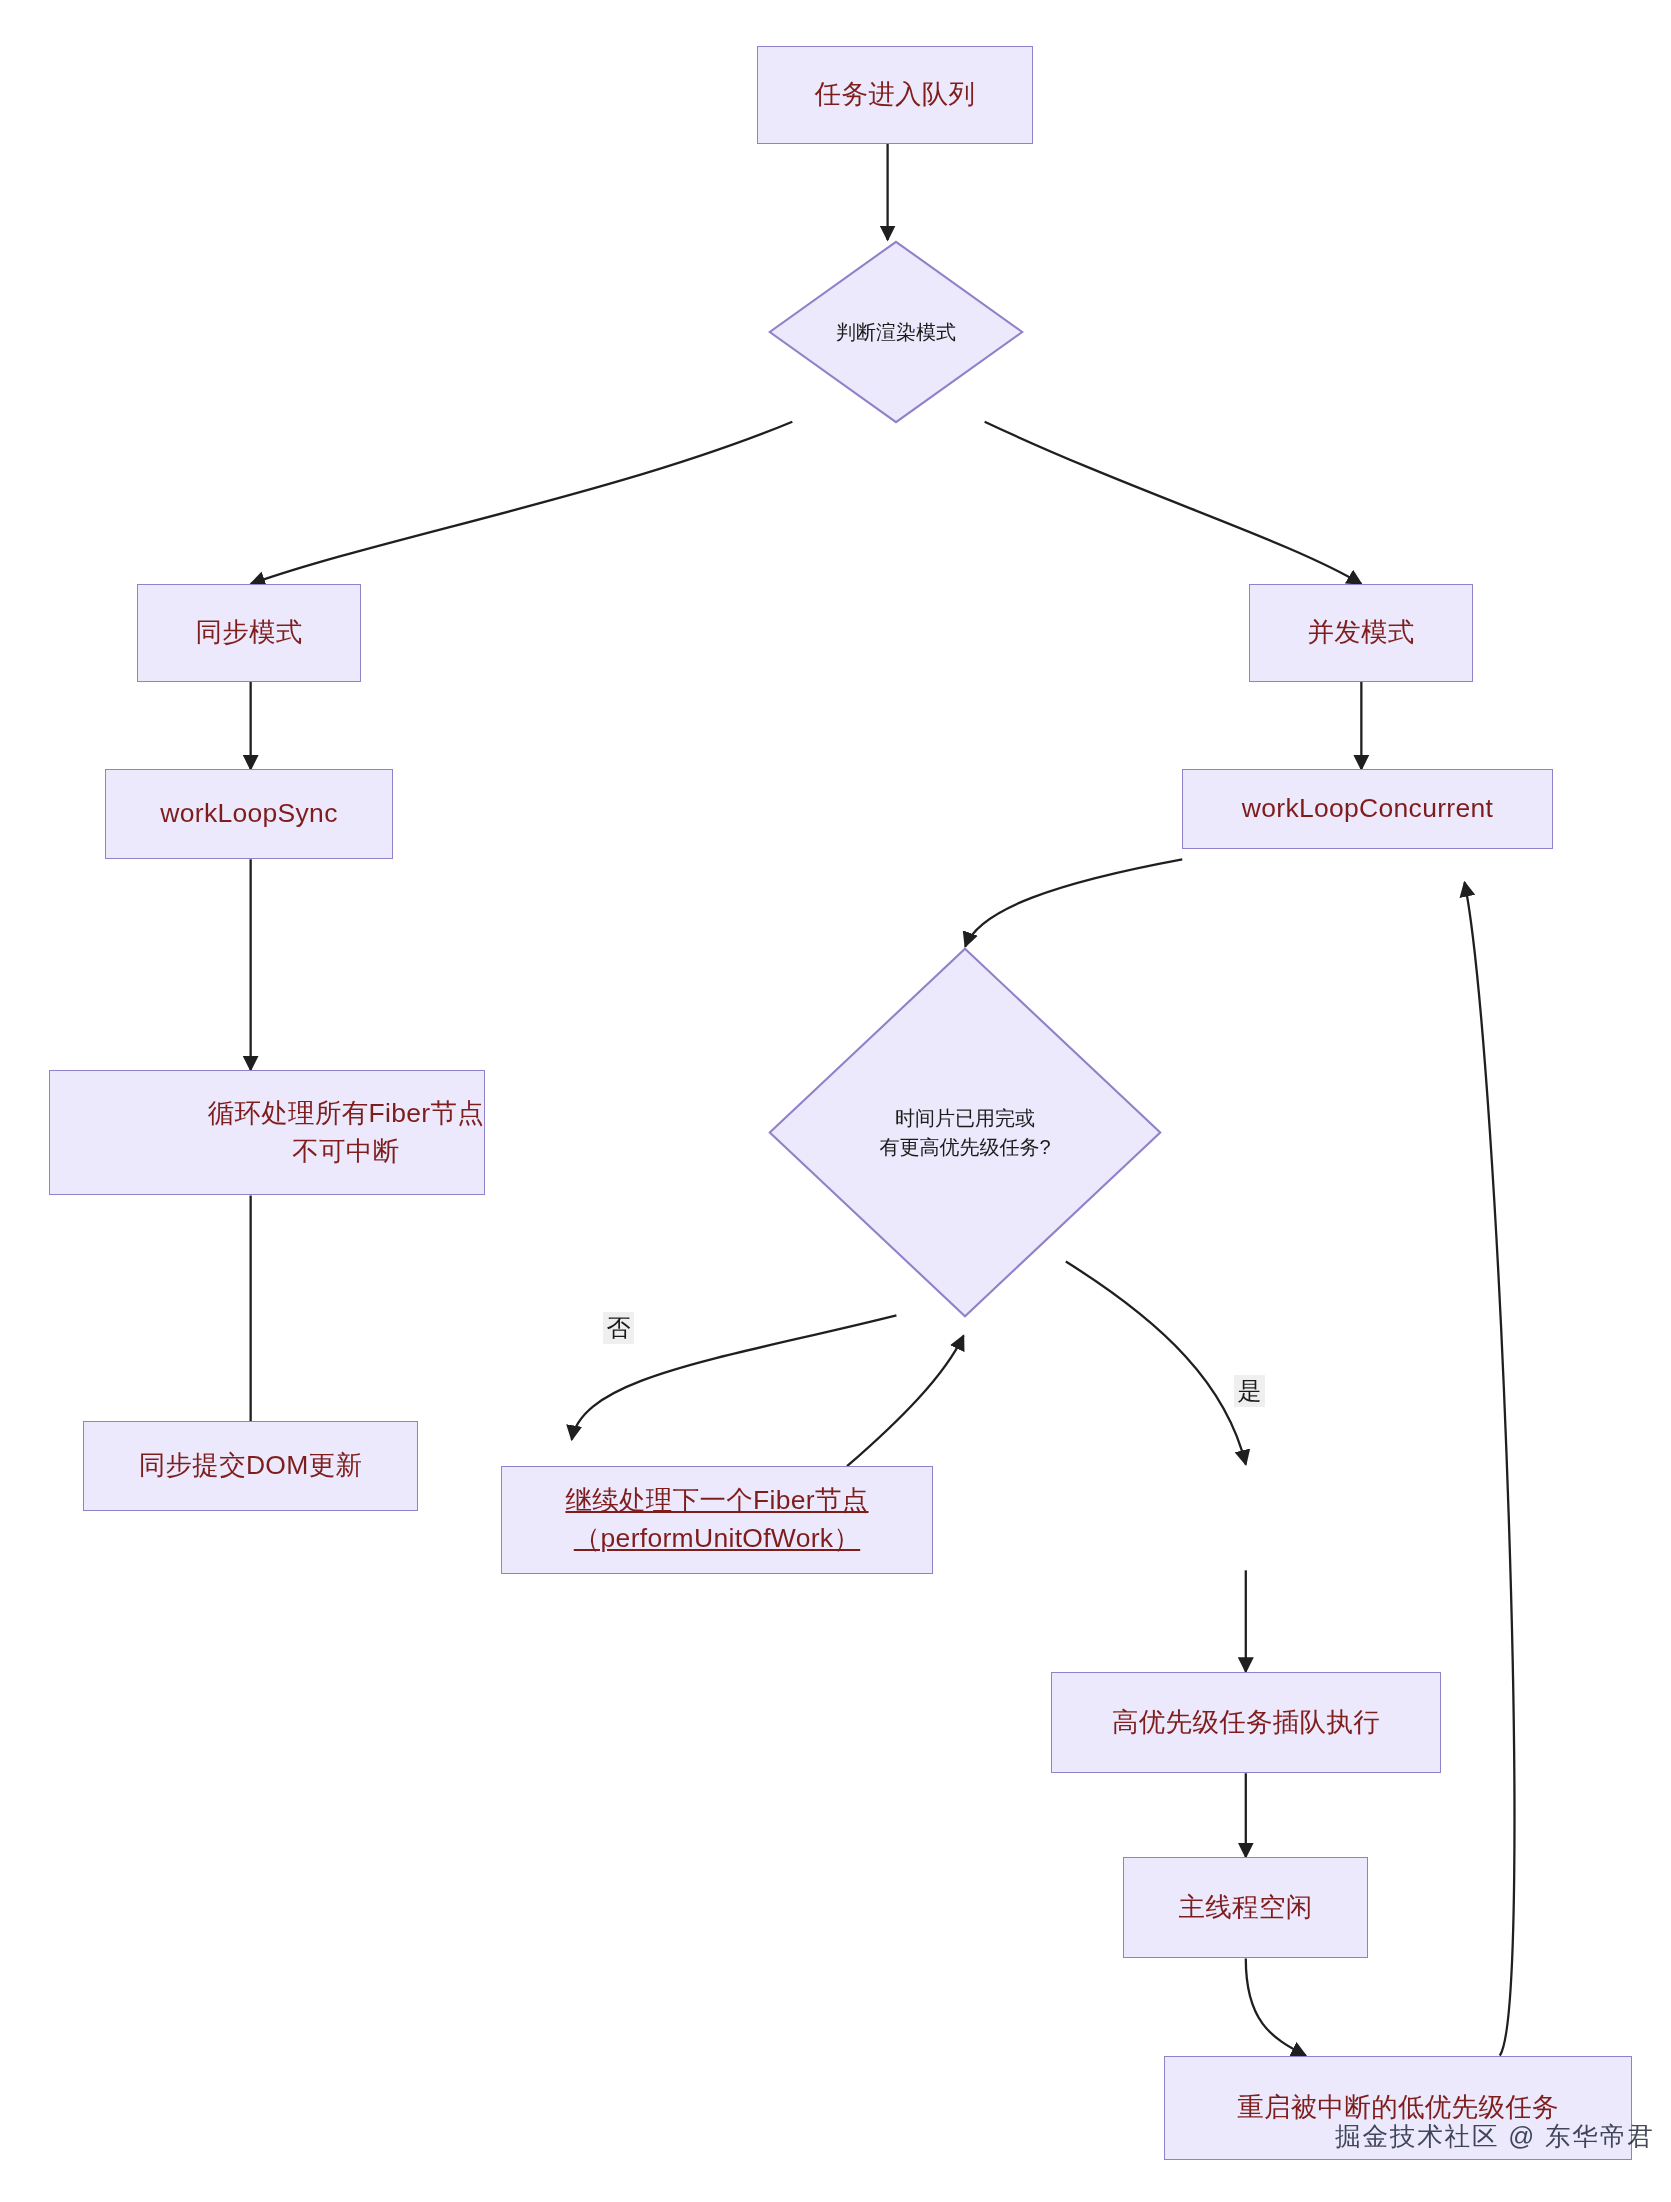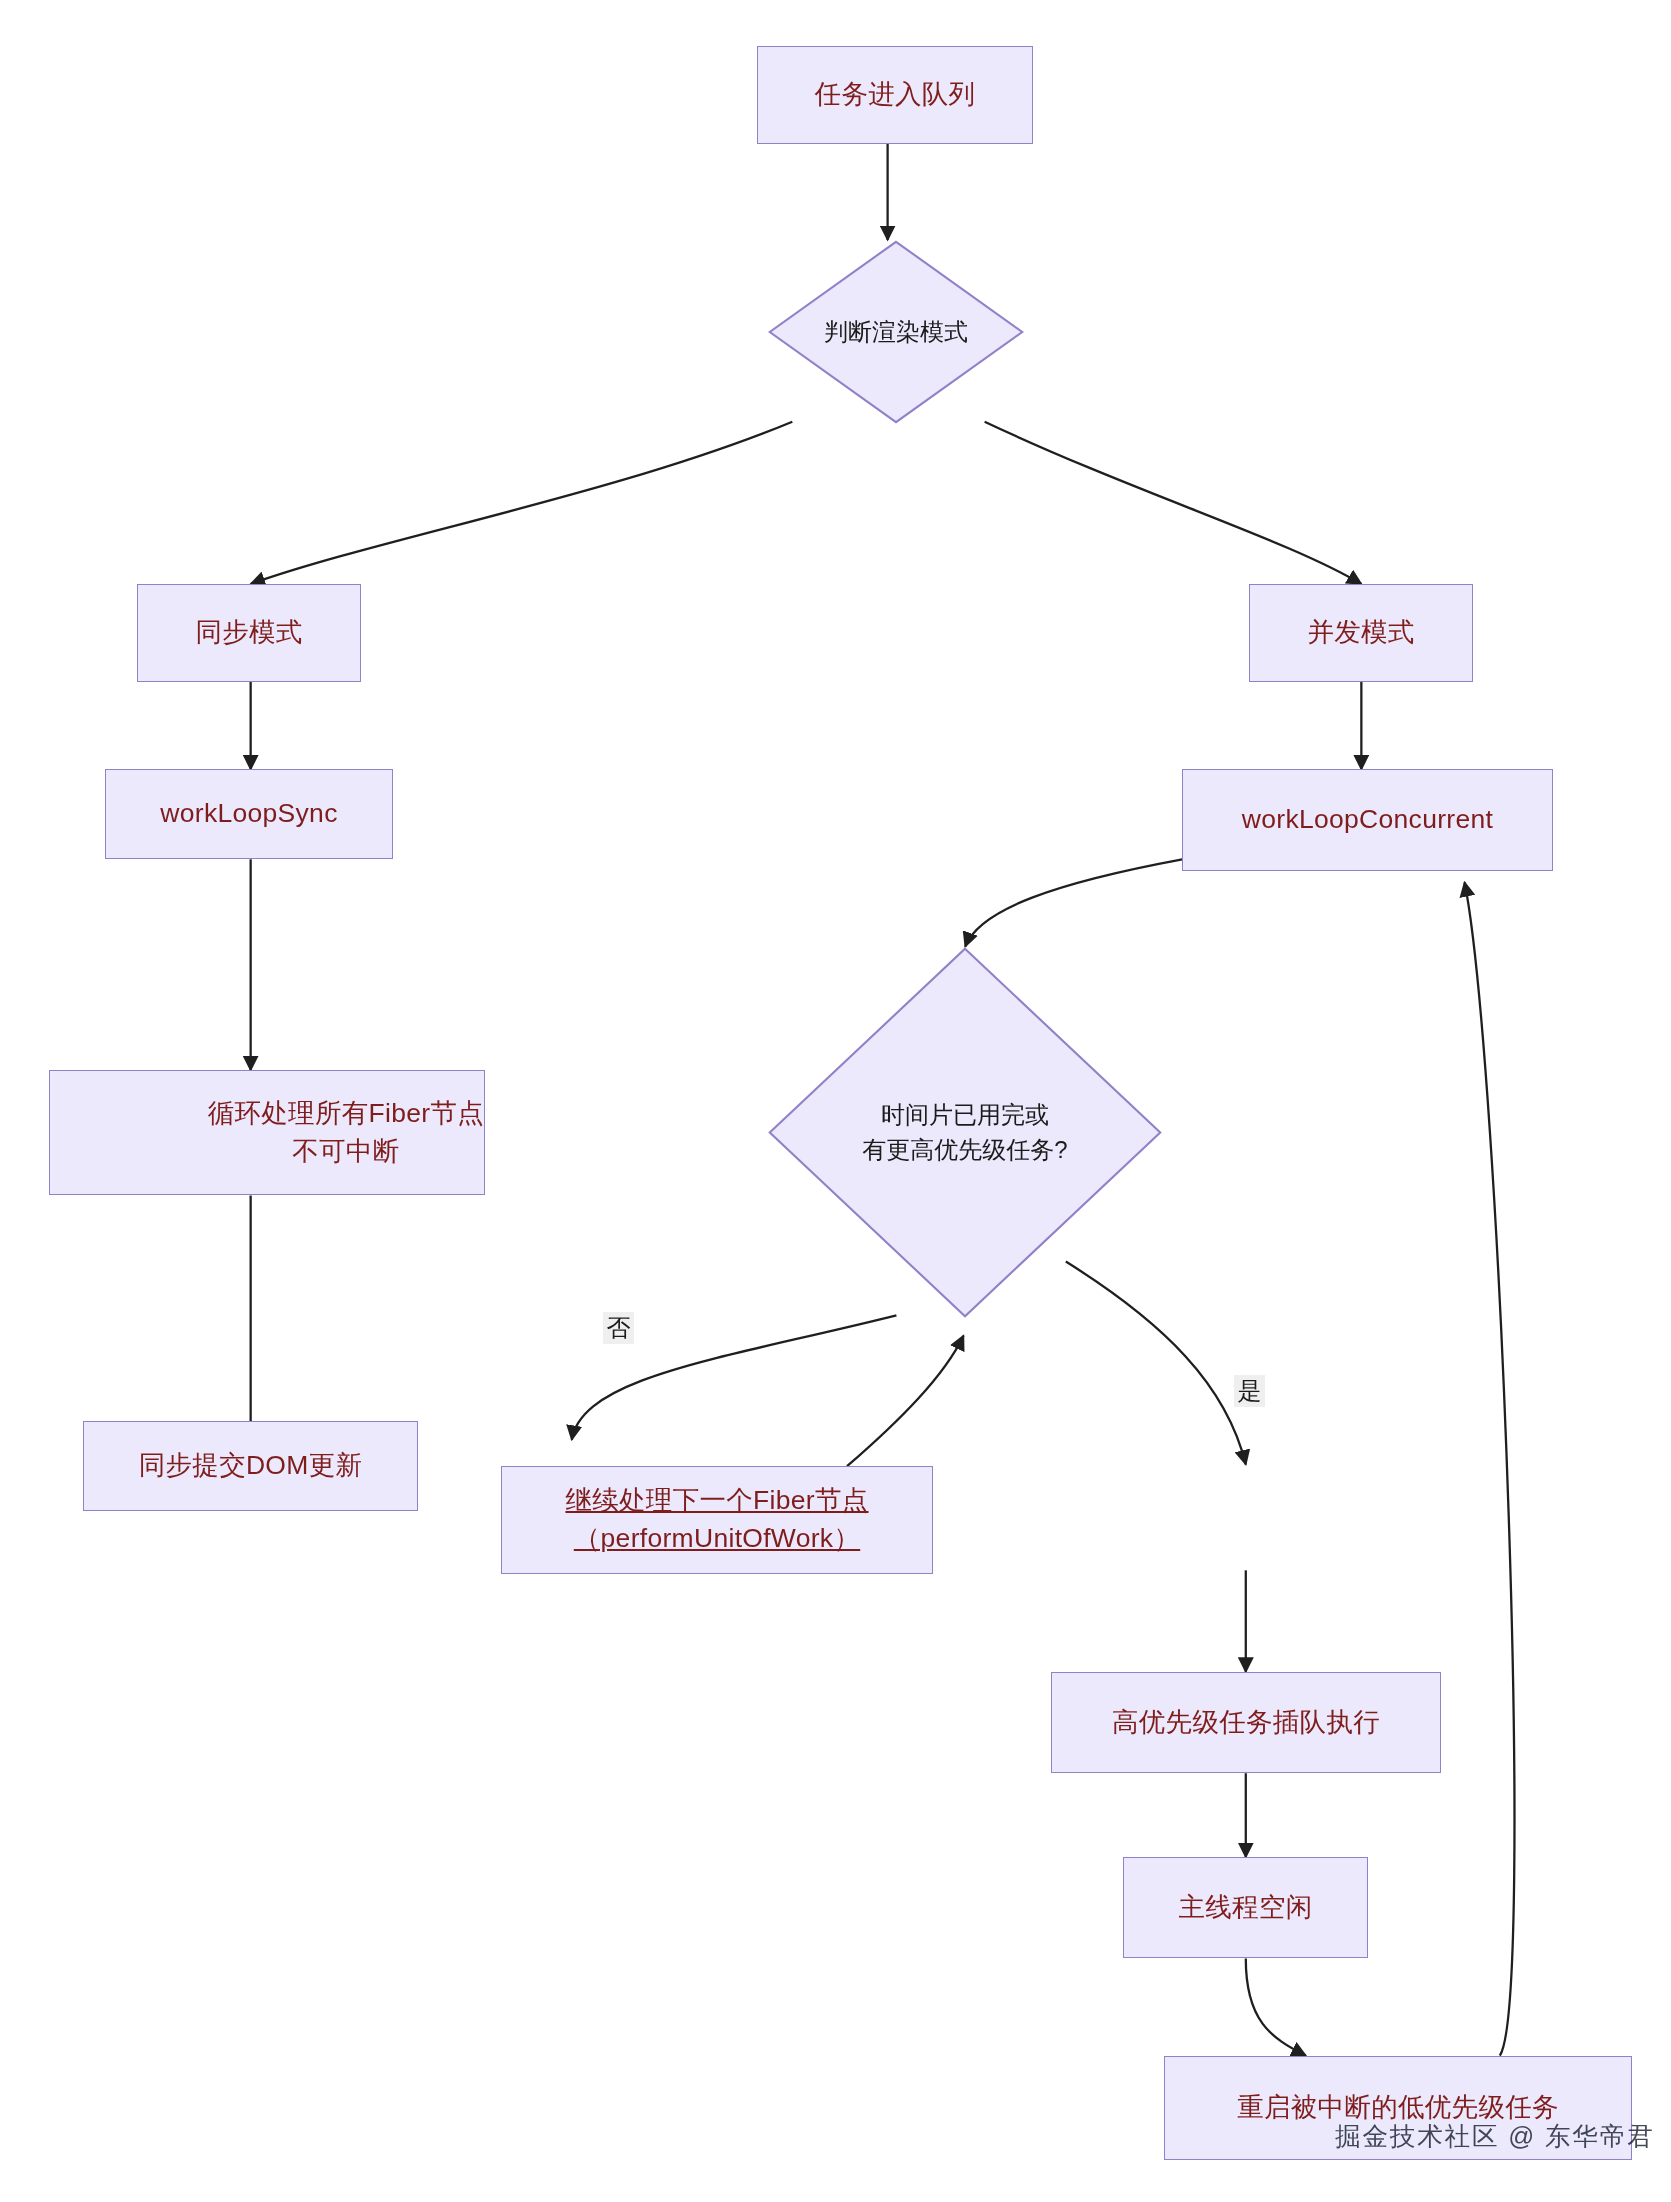--- a/index.html
+++ b/index.html
@@ -57,21 +57,21 @@
     position: absolute;
     left: 0;
     top: 0;
     width: 100%;
     height: 100%;
     display: flex;
     align-items: center;
     justify-content: center;
     text-align: center;
     color: #1b1b1b;
-    font-size: 24px;
+    font-size: 20px;
     line-height: 1.42;
     white-space: pre-line;
   }
   .edge-label {
     position: absolute;
     background: #efefef;
     color: #1b1b1b;
     font-size: 24px;
     line-height: 1.1;
     padding: 2.6px 3.5px;
@@ -148,21 +148,21 @@
   </div>
 
   <div class="node" style="left:1249px; top:584px; width:224px; height:98px;">
     <span>并发模式</span>
   </div>
 
   <div class="node" style="left:105px; top:769px; width:288px; height:90px;">
     <span>workLoopSync</span>
   </div>
 
-  <div class="node" style="left:1182px; top:769px; width:371px; height:102px;">
+  <div class="node" style="left:1182px; top:769px; width:371px; height:80px;">
     <span>workLoopConcurrent</span>
   </div>
 
   <div class="node" style="left:49px; top:1070px; width:436px; height:125px;justify-content:flex-end;">
     <span>循环处理所有Fiber节点
 不可中断</span>
   </div>
 
   <div class="diamond-wrap" style="left:768px; top:947px; width:394px; height:371px;">
     <svg class="diamond-shape" viewBox="0 0 447 420" preserveAspectRatio="none">

